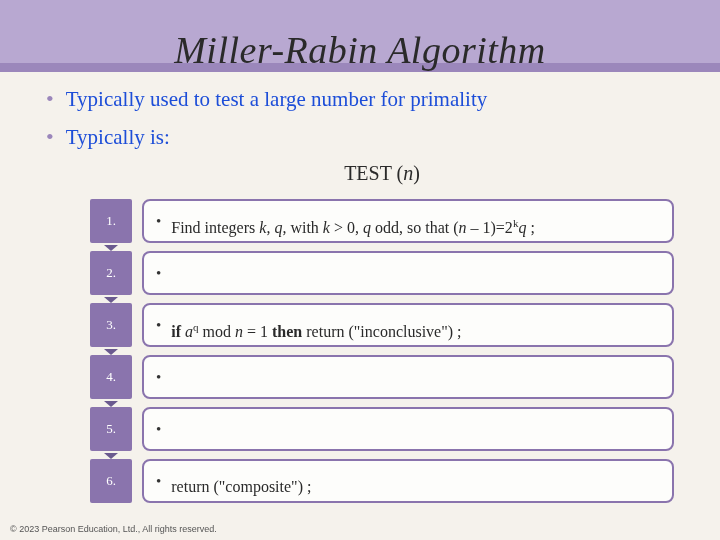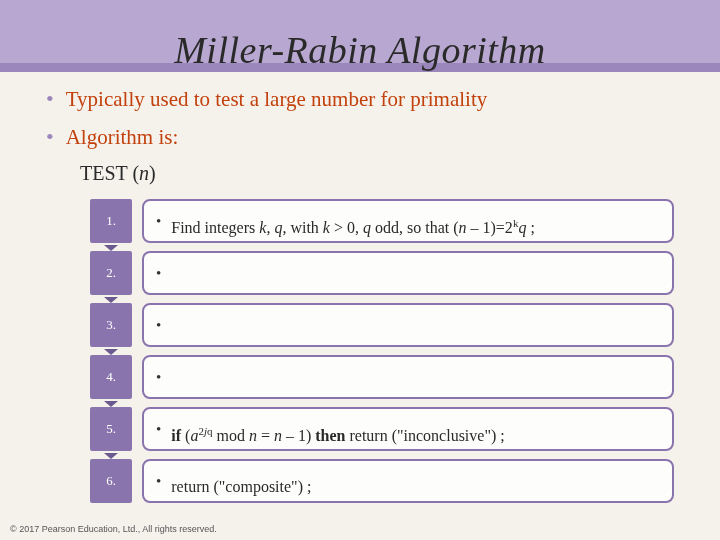--- a/index.html
+++ b/index.html
@@ -34,29 +34,30 @@
     margin-bottom: 12px;
   }
   .bullet-dot {
     color: #9b87bb;
     font-size: 22px;
     line-height: 26px;
     margin-right: 12px;
   }
   .bullet-text {
     font-size: 21px;
-    color: #c2410c;
+    color: #1d4ed8;
     line-height: 26px;
   }
   .test-label {
     font-size: 20px;
     color: #2a2a2a;
     margin-left: 34px;
     margin-top: 6px;
     margin-bottom: 14px;
+    text-align: center;
   }
   .test-label .ital { font-style: italic; }
   .steps {
     margin-left: 44px;
     margin-right: 10px;
   }
   .step-row {
     display: flex;
     align-items: stretch;
     margin-bottom: 8px;
@@ -127,21 +128,21 @@
 
 <div class="content">
 
   <div class="bullet-line">
     <span class="bullet-dot">•</span>
     <span class="bullet-text">Typically used to test a large number for primality</span>
   </div>
 
   <div class="bullet-line">
     <span class="bullet-dot">•</span>
-    <span class="bullet-text">Algorithm is:</span>
+    <span class="bullet-text">Typically is:</span>
   </div>
 
   <div class="test-label">
     <span>TEST (</span><span class="ital">n</span><span>)</span>
   </div>
 
   <div class="steps">
     <div class="step-row">
       <div class="step-num">1.</div>
       <div class="step-body">
@@ -152,39 +153,39 @@
     <div class="step-row">
       <div class="step-num">2.</div>
       <div class="step-body">
         <span class="step-bullet">•</span>
       </div>
     </div>
     <div class="step-row">
       <div class="step-num">3.</div>
       <div class="step-body">
         <span class="step-bullet">•</span>
+        <span class="step-text"><b>if</b> <span class="ital">a</span><span class="sup">q</span> mod <span class="ital">n</span> = 1 <b>then</b> return ("inconclusive") ;</span>
       </div>
     </div>
     <div class="step-row">
       <div class="step-num">4.</div>
       <div class="step-body">
         <span class="step-bullet">•</span>
       </div>
     </div>
     <div class="step-row">
       <div class="step-num">5.</div>
       <div class="step-body">
         <span class="step-bullet">•</span>
-        <span class="step-text"><b>if</b> (<span class="ital">a</span><span class="sup">2<span class="ital">j</span>q</span> mod <span class="ital">n</span> = <span class="ital">n</span> – 1) <b>then</b> return ("inconclusive") ;</span>
       </div>
     </div>
     <div class="step-row">
       <div class="step-num">6.</div>
       <div class="step-body">
         <span class="step-bullet">•</span>
         <span class="step-text">return ("composite") ;</span>
       </div>
     </div>
   </div>
 
 </div>
 
-<div class="footer">© 2017 Pearson Education, Ltd., All rights reserved.</div>
+<div class="footer">© 2023 Pearson Education, Ltd., All rights reserved.</div>
 
 </body></html>

